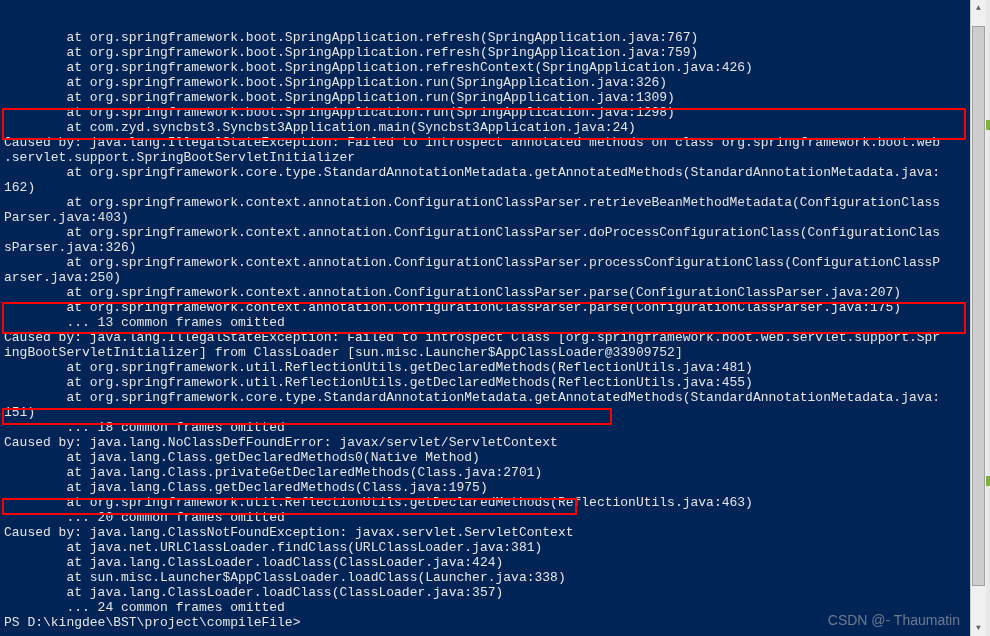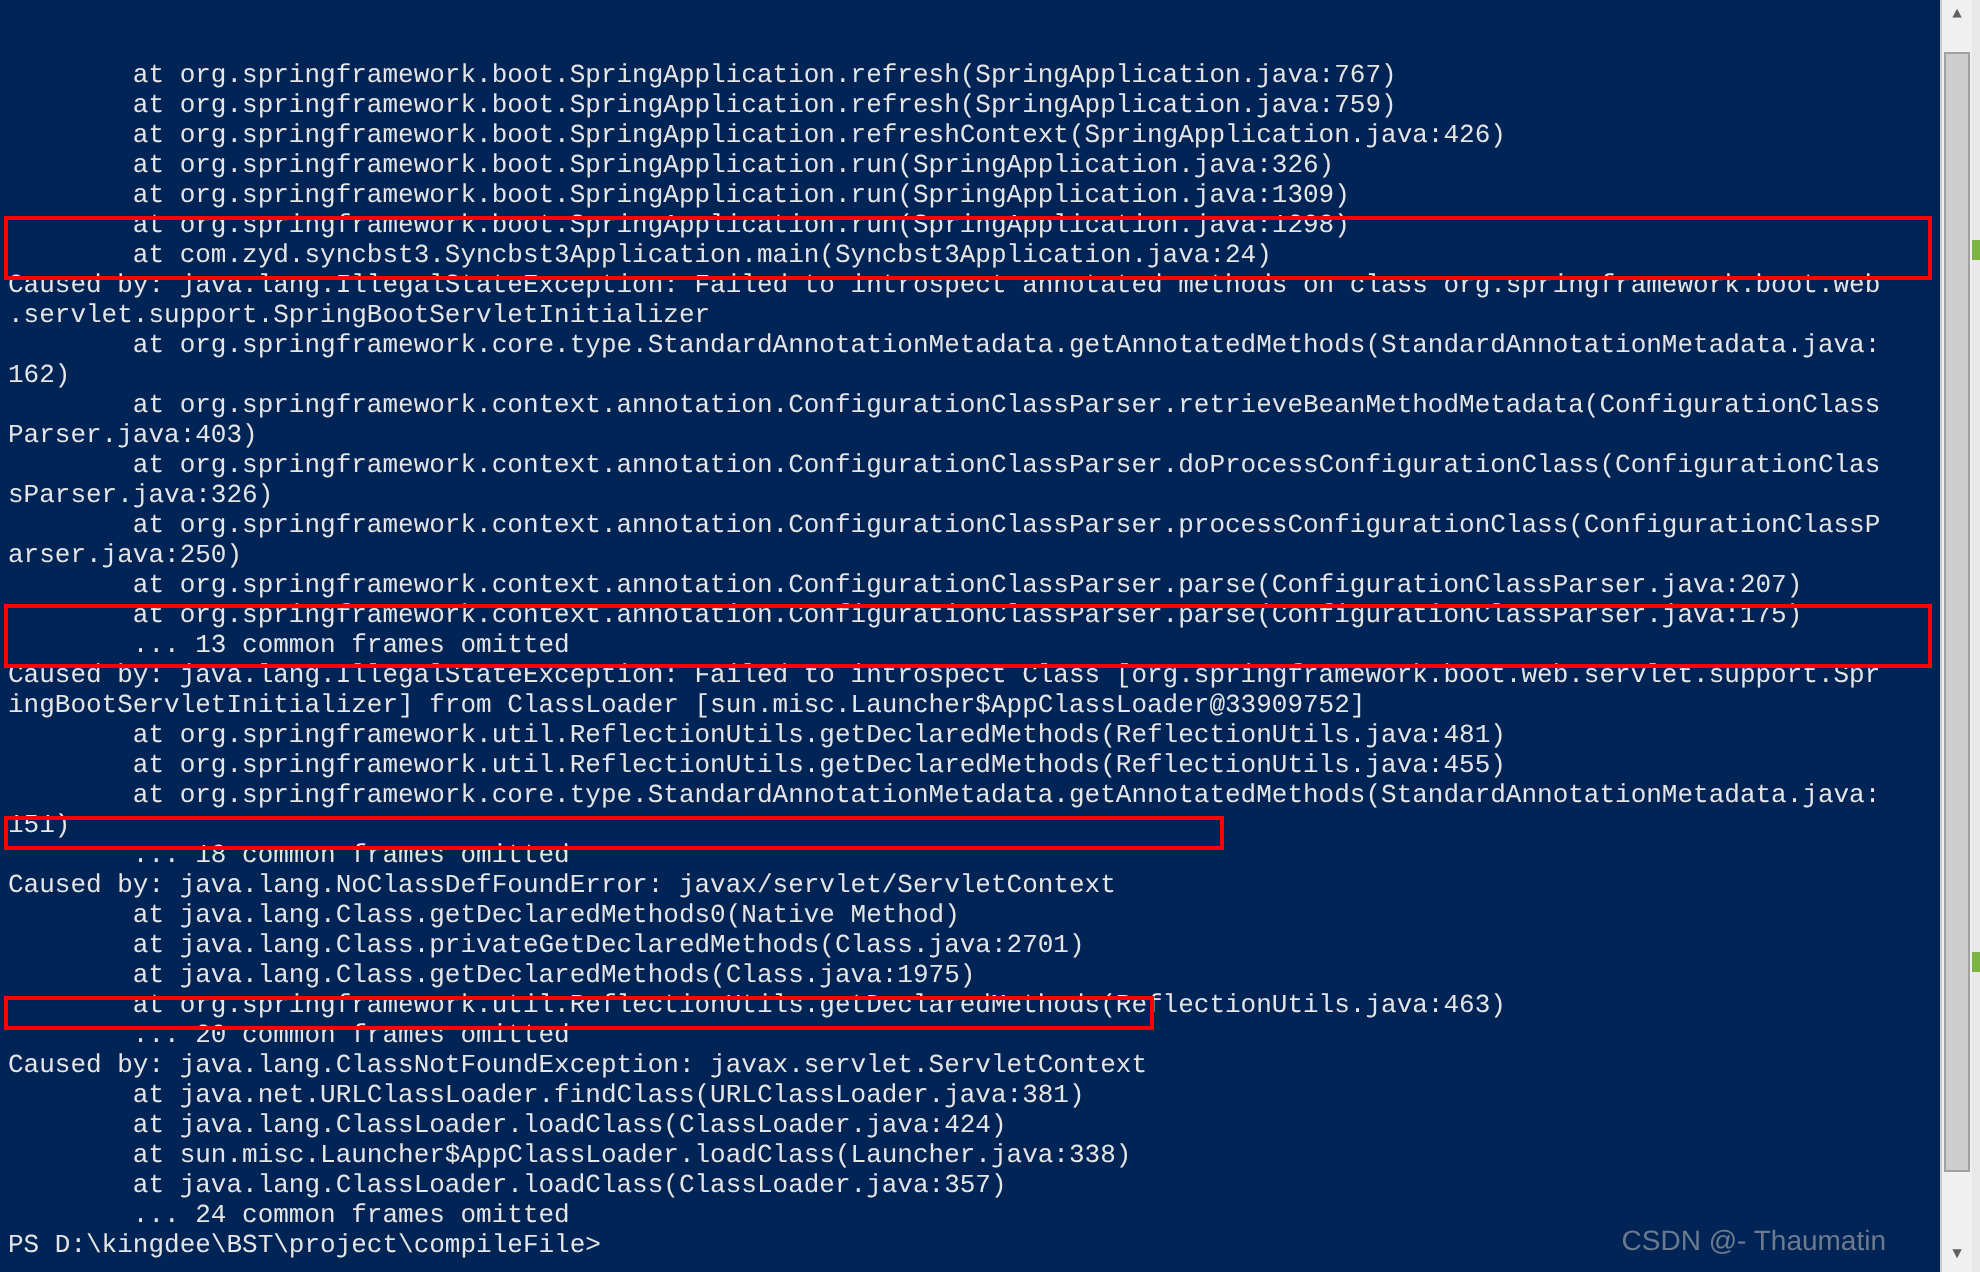--- a/index.html
+++ b/index.html
@@ -64,21 +64,21 @@
     background: #f0f0f0;
     text-align: center;
     font-size: 8px;
     color: #606060;
     line-height: 16px;
   }
   .scrollbar-btn.up { top: 0; }
   .scrollbar-btn.down { bottom: 0; }
   .watermark {
     position: absolute;
-    right: 47px;
+    right: 30px;
     bottom: 8px;
     color: rgba(180,180,180,0.6);
     font-family: Arial, sans-serif;
     font-size: 14px;
     pointer-events: none;
   }
   .side-strip {
     position: absolute;
     right: 0;
     top: 0;

